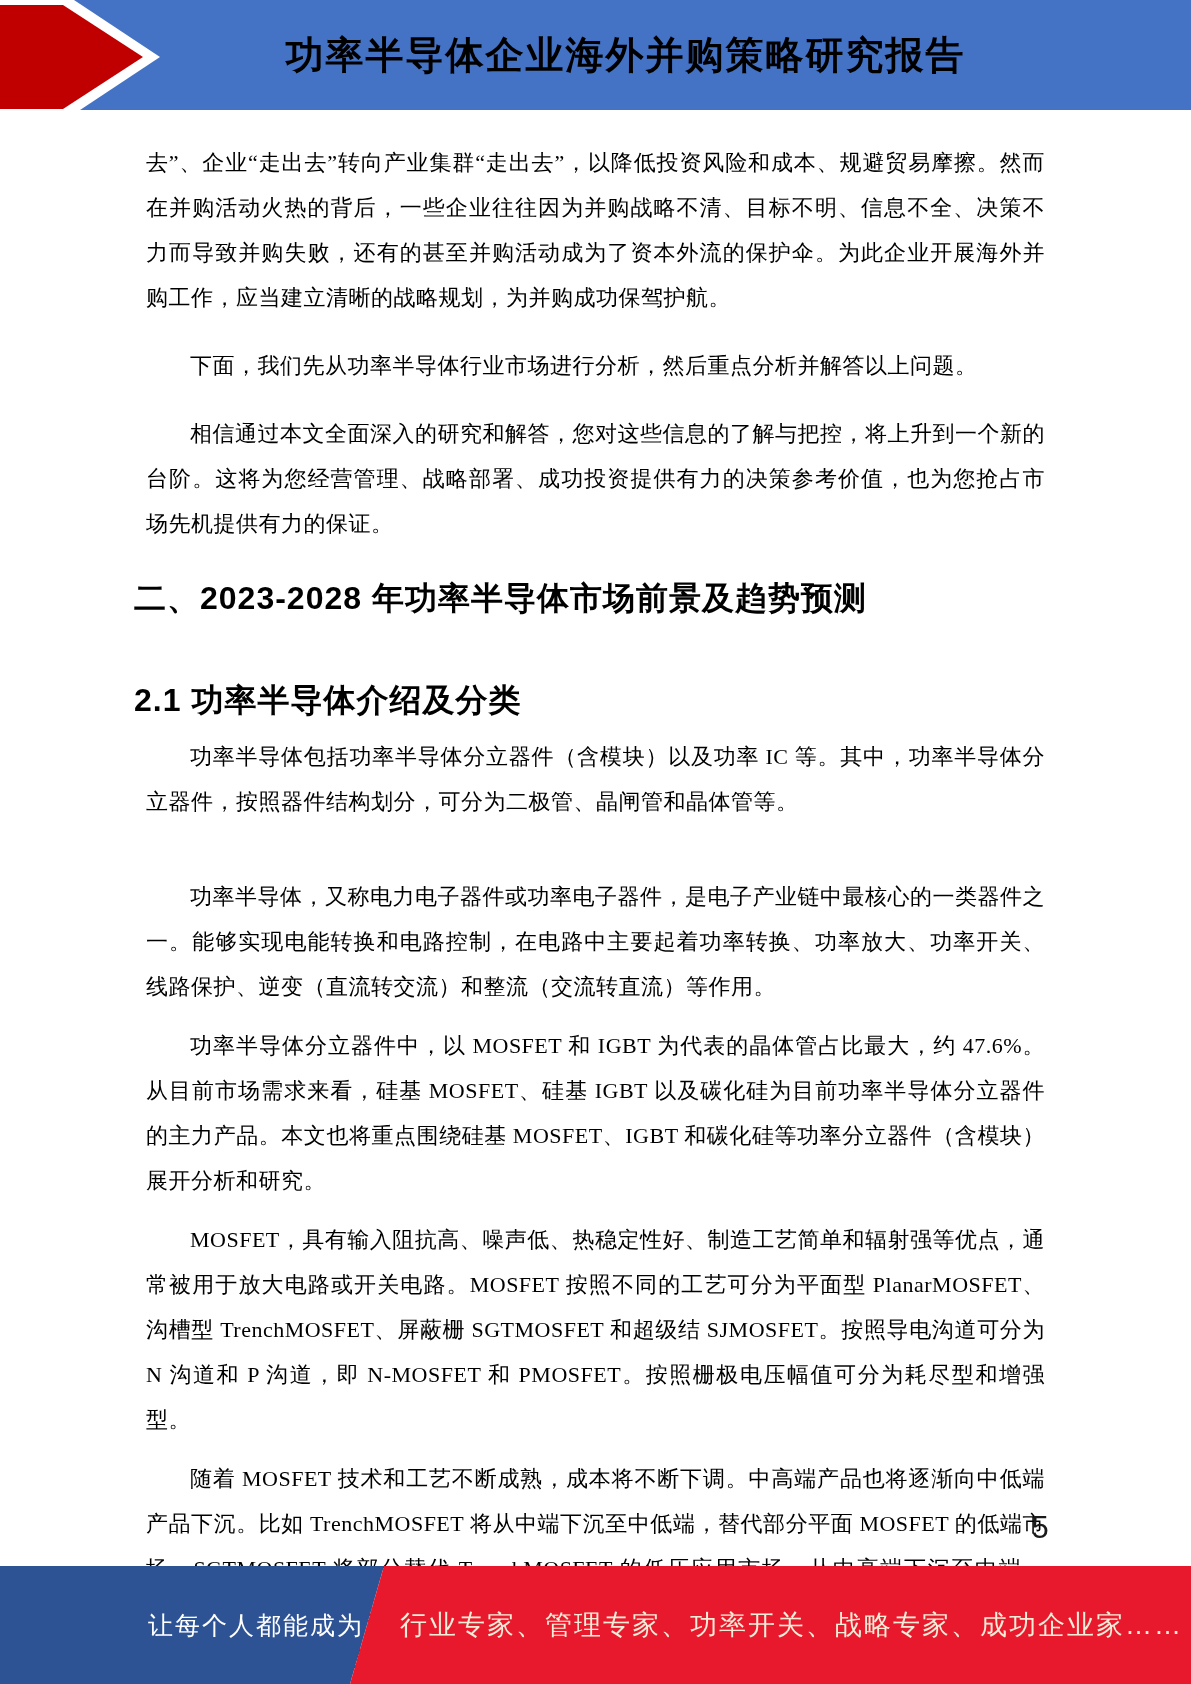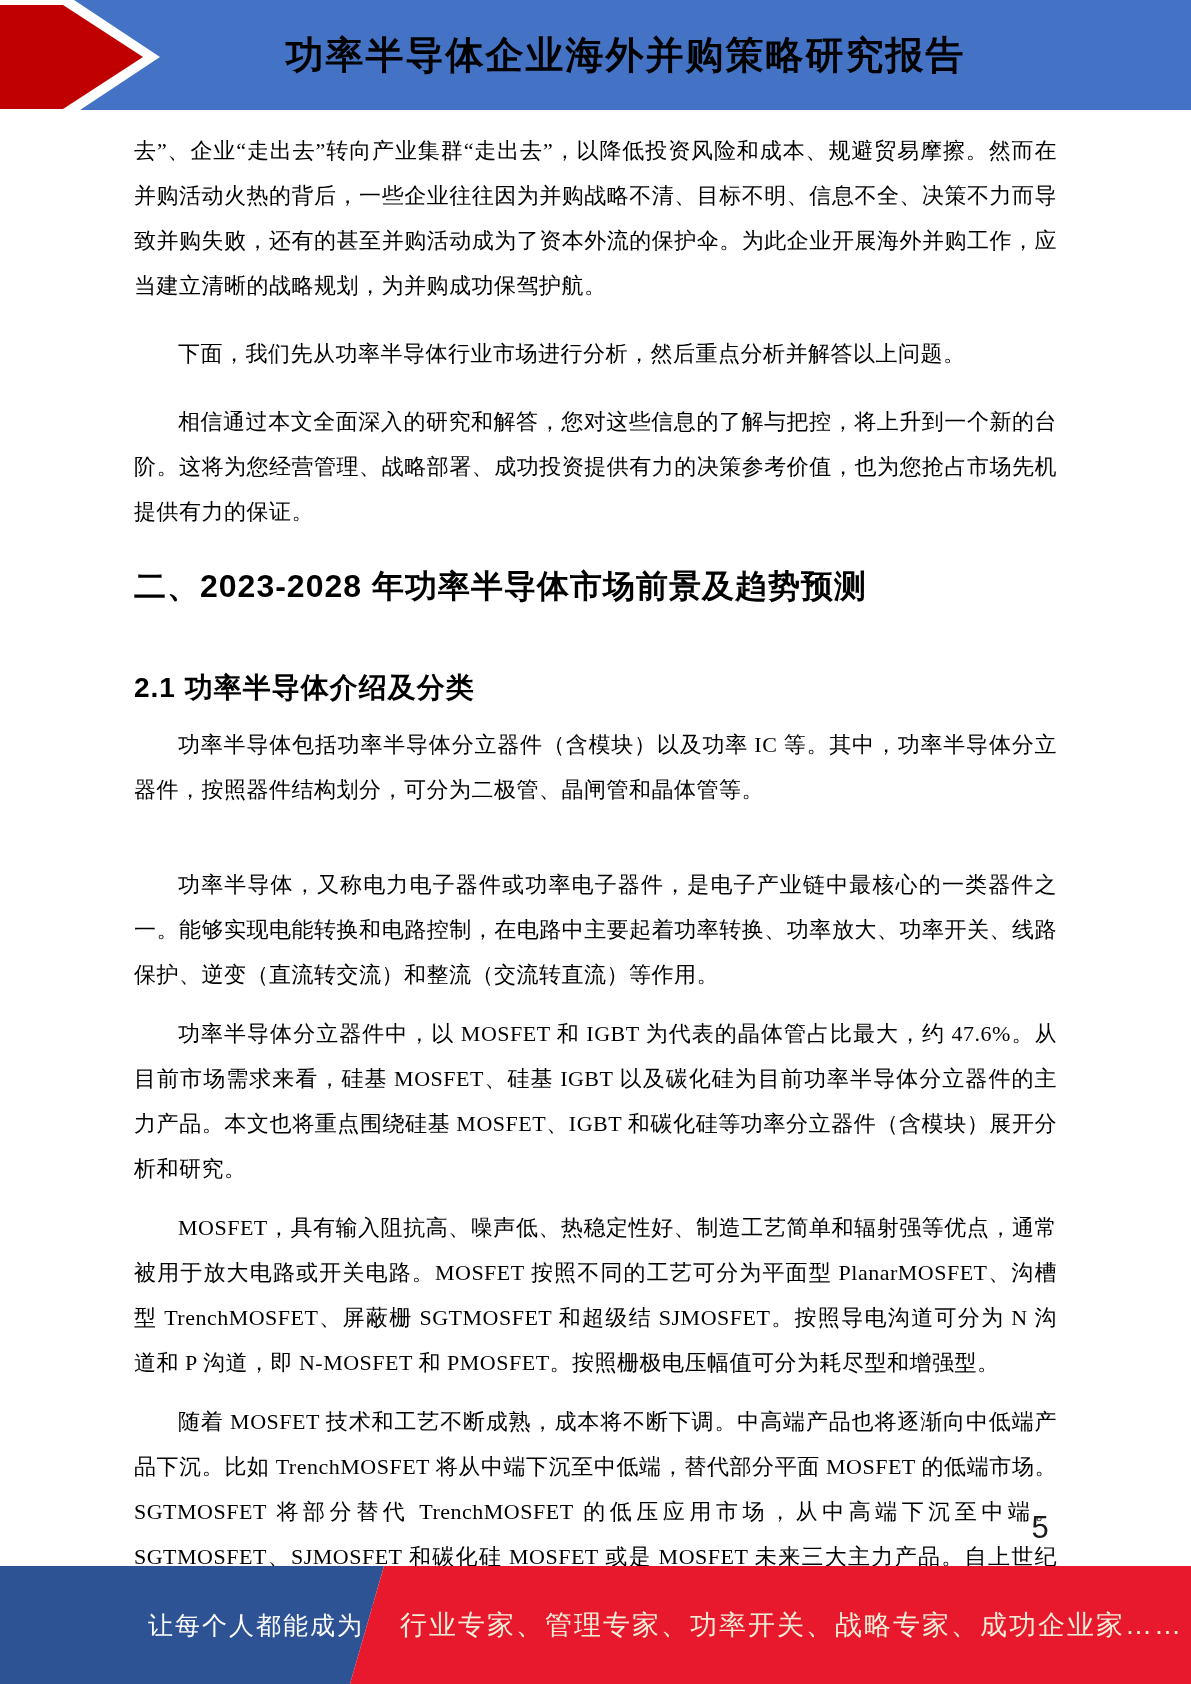--- a/index.html
+++ b/index.html
@@ -32,39 +32,39 @@
     font-weight:bold;font-size:38px;color:#000000;
     letter-spacing:2px;white-space:nowrap;
   }
 
   
   .content{
     position:absolute;left:134px;top:110px;width:923px;
     padding-top:18px;
   }
   .para{
-    margin:0;
+    margin:12px;
     font-size:22px;line-height:45px;
     text-align:justify;
     text-indent:2em;
     letter-spacing:0.5px;
   }
   .para.no-indent{text-indent:0;}
   .para.gap{margin-top:23px;}
   .para.gap-sm{margin-top:14px;}
   .h1{
     margin:26px 0 0 0;
     font-family:"Liberation Sans","DejaVu Sans",sans-serif;
     font-weight:bold;font-size:32px;line-height:52px;
     letter-spacing:1px;color:#000;
   }
   .h2{
     margin:56px 0 0 0;
     font-family:"Liberation Sans","DejaVu Sans",sans-serif;
-    font-weight:bold;font-size:28px;line-height:40px;
+    font-weight:bold;font-size:32px;line-height:40px;
     letter-spacing:1px;color:#000;
   }
   .para.first-after-h2{margin-top:50px;}
 
   
   .page-number{
     position:absolute;top:1510px;left:1018px;width:44px;
     text-align:center;
     font-family:"Liberation Sans","DejaVu Sans",sans-serif;
     font-size:31px;color:#1a1a1a;

